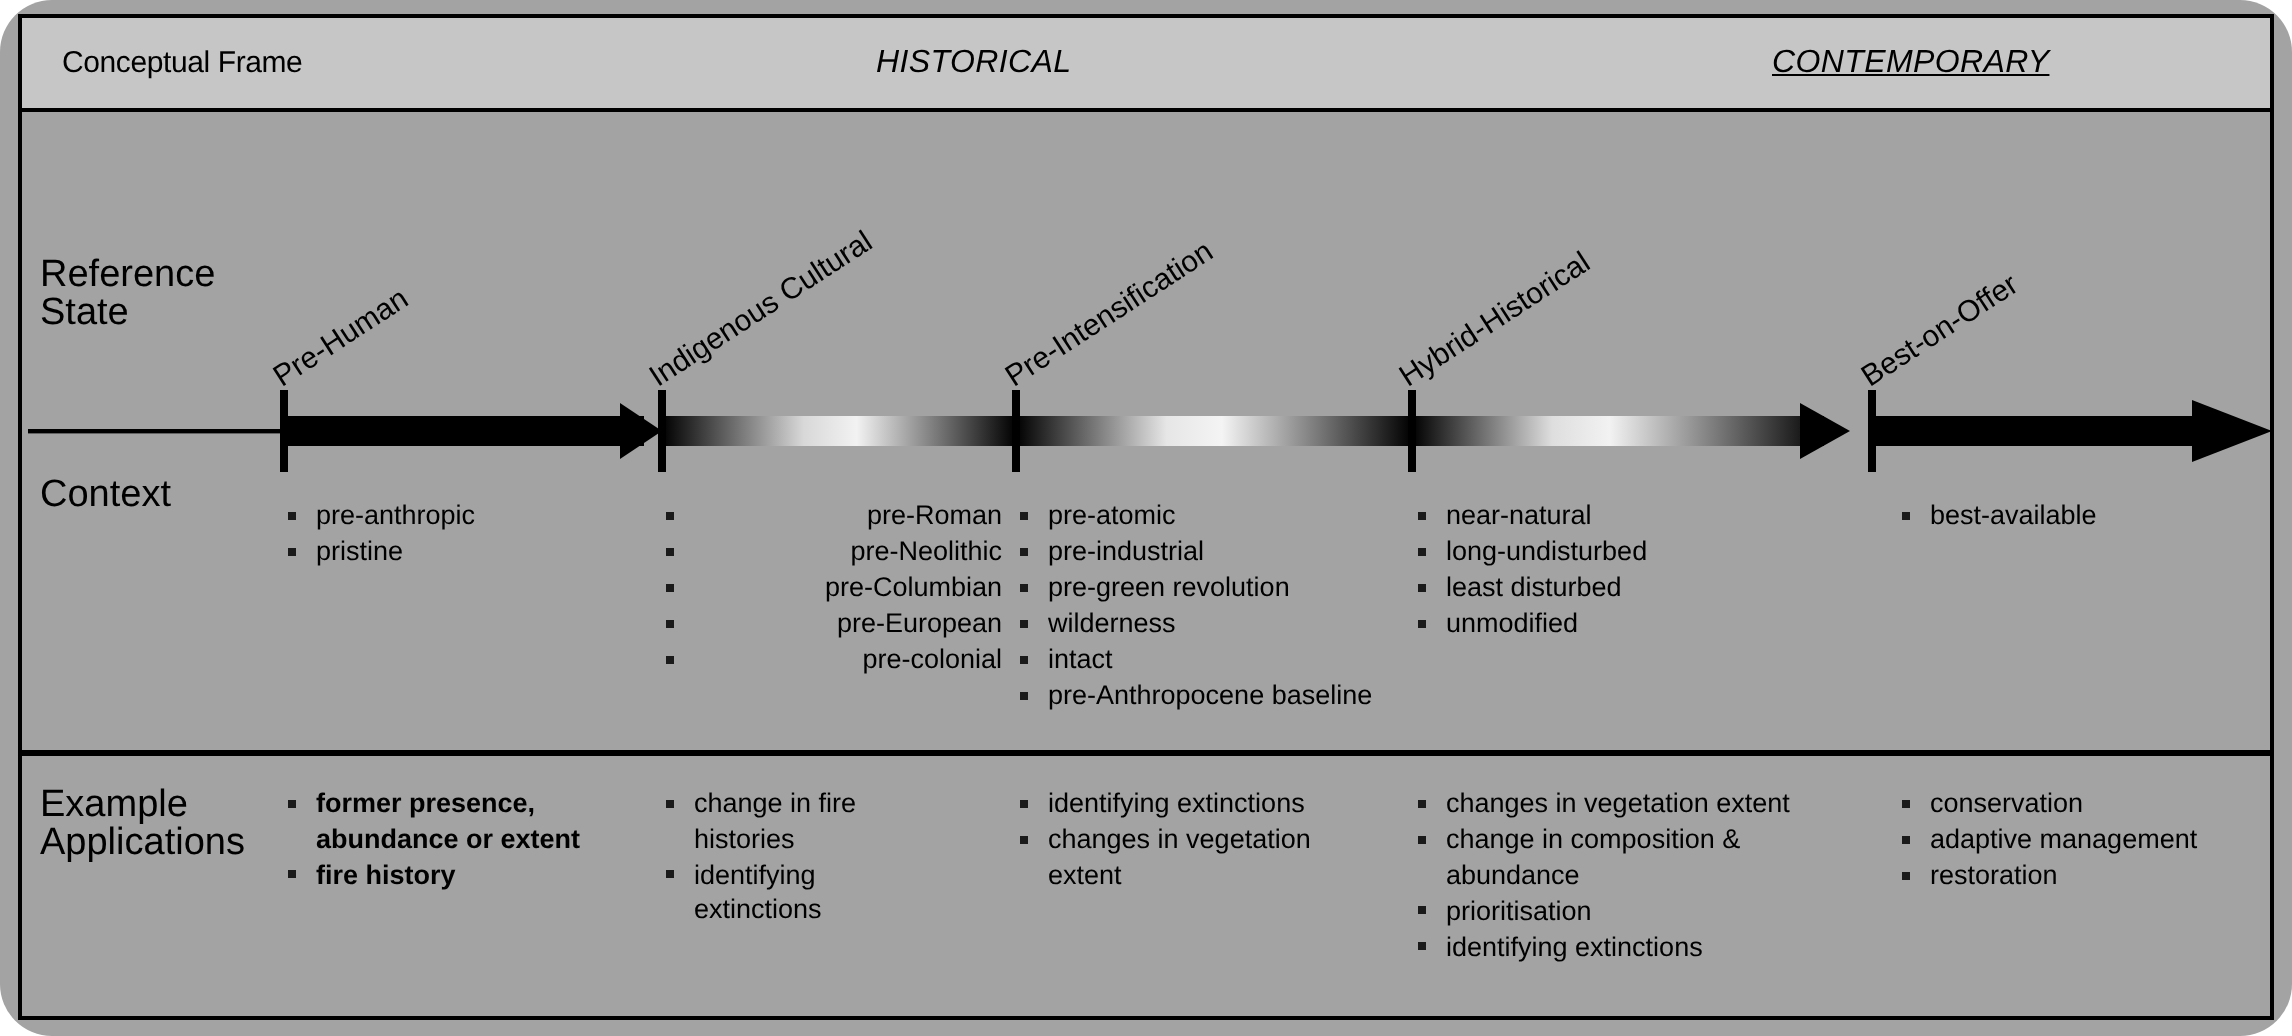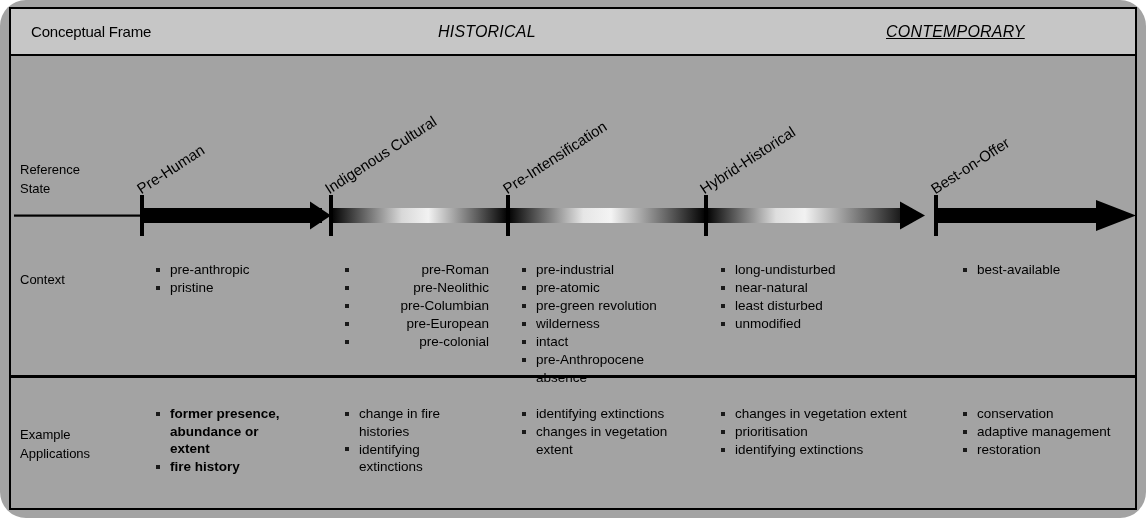--- a/index.html
+++ b/index.html
@@ -61,25 +61,24 @@
     color: #000000;
     white-space: nowrap;
     letter-spacing: 0.2px;
   }
   .header-phase.historical  { left: 427px; }
   .header-phase.contemporary{ left: 875px; text-decoration: underline; }
 
   
   .row-label {
     position: absolute;
-    font-size: 13px;
+    font-size: 19px;
     line-height: 19px;
     color: #000000;
     white-space: pre-line;
-    margin-top: 32px;
   }
   .row-label.reference-state { left: 20px; top: 128px; }
   .row-label.context         { left: 20px; top: 238px; }
   .row-label.example-apps    { left: 20px; top: 393px; }
 
   
   .timeline {
     position: absolute;
     left: 0;
     top: 190px;
@@ -99,21 +98,21 @@
   }
 
   
   .bullets {
     position: absolute;
     font-size: 13.5px;
     line-height: 17.5px;
     color: #000000;
   }
   .bullets ul {
-    margin: 12px;
+    margin: 0;
     padding: 0;
     list-style: none;
   }
   .bullets li {
     position: relative;
     padding-left: 14px;
     margin: 0 0 0.5px 0;
   }
   .bullets li::before {
     content: "";
@@ -227,33 +226,33 @@
       <li>pre-Roman</li>
       <li>pre-Neolithic</li>
       <li>pre-Columbian</li>
       <li>pre-European</li>
       <li>pre-colonial</li>
     </ul>
   </div>
 
   <div class="bullets" style="left:510px; top:249px; width:195px;">
     <ul>
+      <li>pre-atomic</li>
       <li>pre-industrial</li>
-      <li>pre-atomic</li>
       <li>pre-green revolution</li>
       <li>wilderness</li>
       <li>intact</li>
-      <li>pre-Anthropocene absence</li>
+      <li>pre-Anthropocene baseline</li>
     </ul>
   </div>
 
   <div class="bullets" style="left:709px; top:249px; width:200px;">
     <ul>
+      <li>near-natural</li>
       <li>long-undisturbed</li>
-      <li>near-natural</li>
       <li>least disturbed</li>
       <li>unmodified</li>
     </ul>
   </div>
 
   <div class="bullets" style="left:951px; top:249px; width:185px;">
     <ul>
       <li>best-available</li>
     </ul>
   </div>
@@ -277,20 +276,21 @@
   <div class="bullets" style="left:510px; top:393px; width:175px;">
     <ul>
       <li>identifying extinctions</li>
       <li>changes in vegetation extent</li>
     </ul>
   </div>
 
   <div class="bullets" style="left:709px; top:393px; width:215px;">
     <ul>
       <li>changes in vegetation extent</li>
+      <li>change in composition &amp; abundance</li>
       <li>prioritisation</li>
       <li>identifying extinctions</li>
     </ul>
   </div>
 
   <div class="bullets" style="left:951px; top:393px; width:190px;">
     <ul>
       <li>conservation</li>
       <li>adaptive management</li>
       <li>restoration</li>

